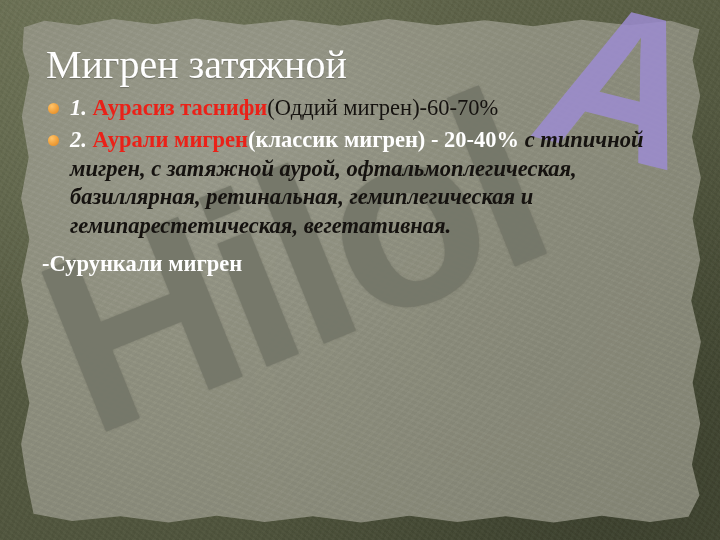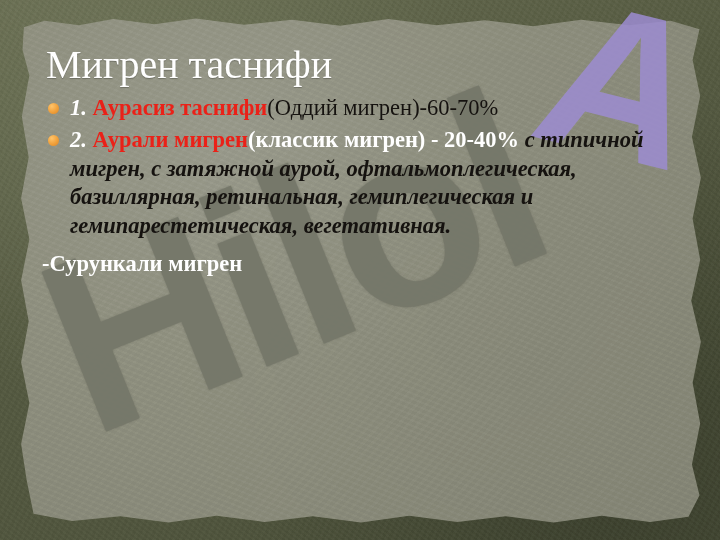--- a/index.html
+++ b/index.html
@@ -165,21 +165,21 @@
     <div class="sheet-grain"></div>
   </div>
 
   <div class="wm-layer">
     <div class="wm-gray">Hilol</div>
     <div class="wm-purple">A</div>
   </div>
 
   <div class="content">
 
-    <h1 class="title">Мигрен таснифи</h1>
+    <h1 class="title">Мигрен затяжной</h1>
 
     <ul class="bullets">
 
       <li class="bullet">
         <span class="num">1.</span>
         <span class="red">Аурасиз таснифи</span><span class="dark">(Оддий  мигрен)-60-70%</span>
       </li>
 
       <li class="bullet">
         <span class="num">2.</span>

